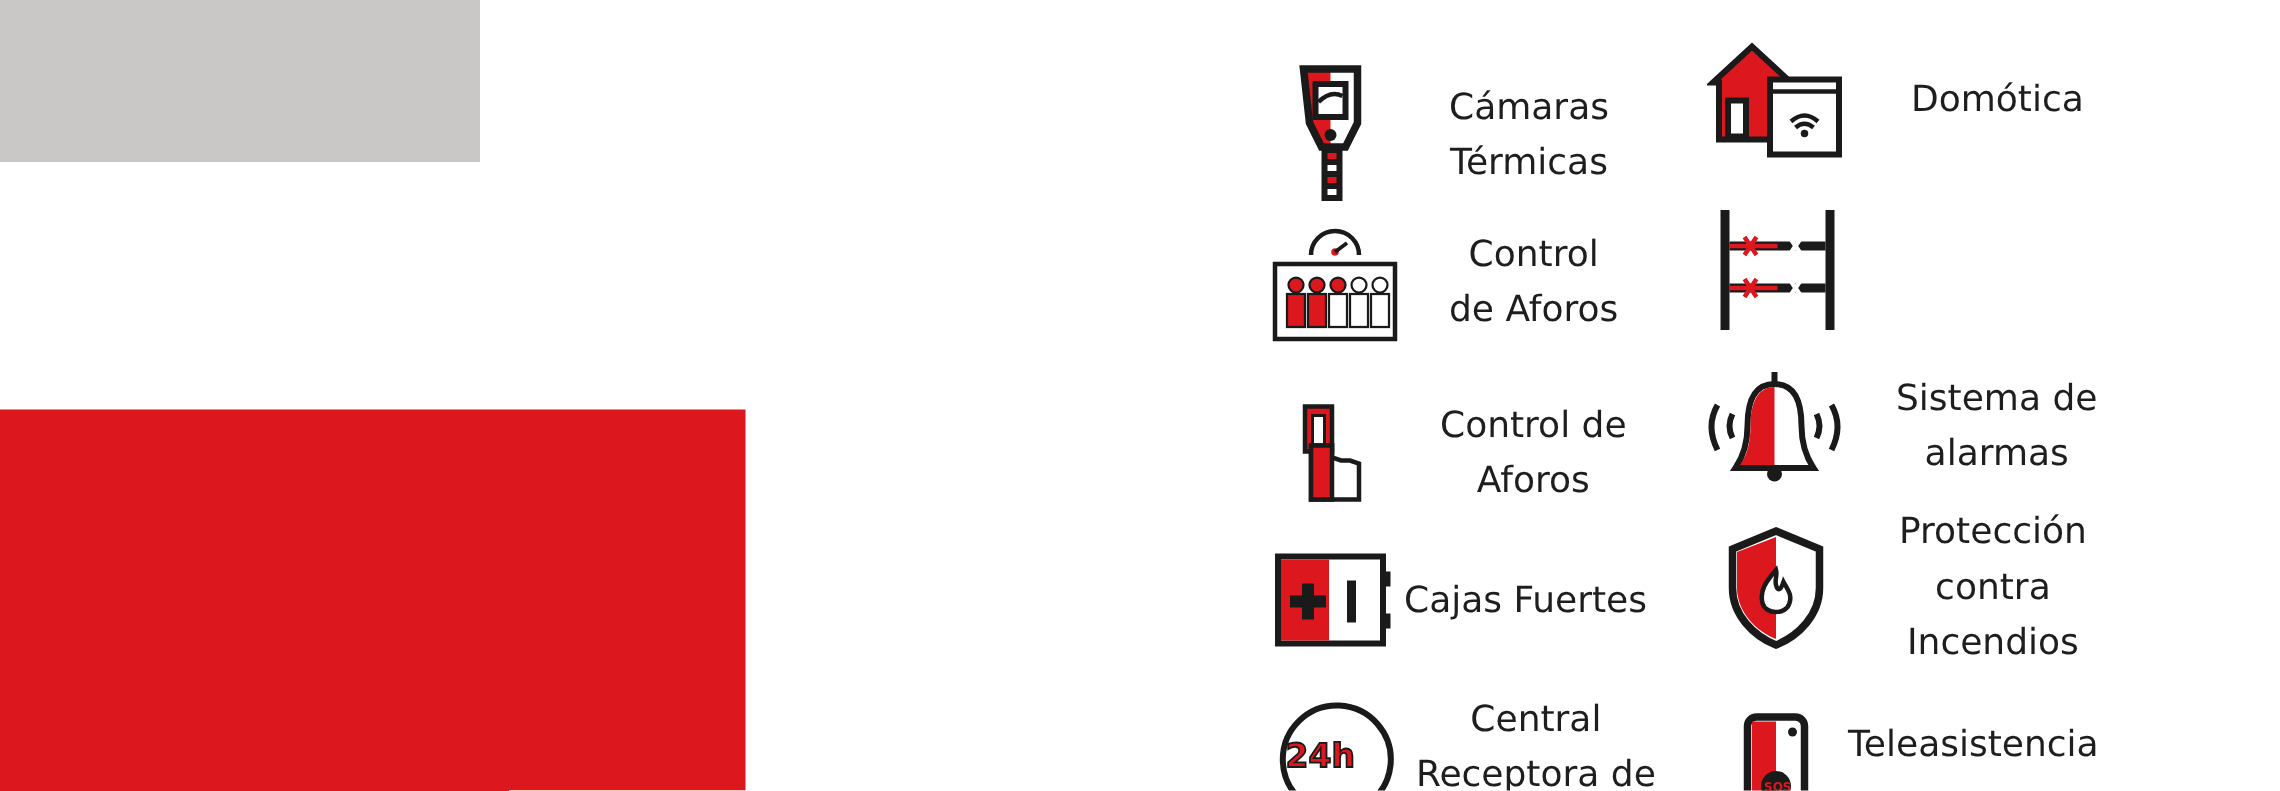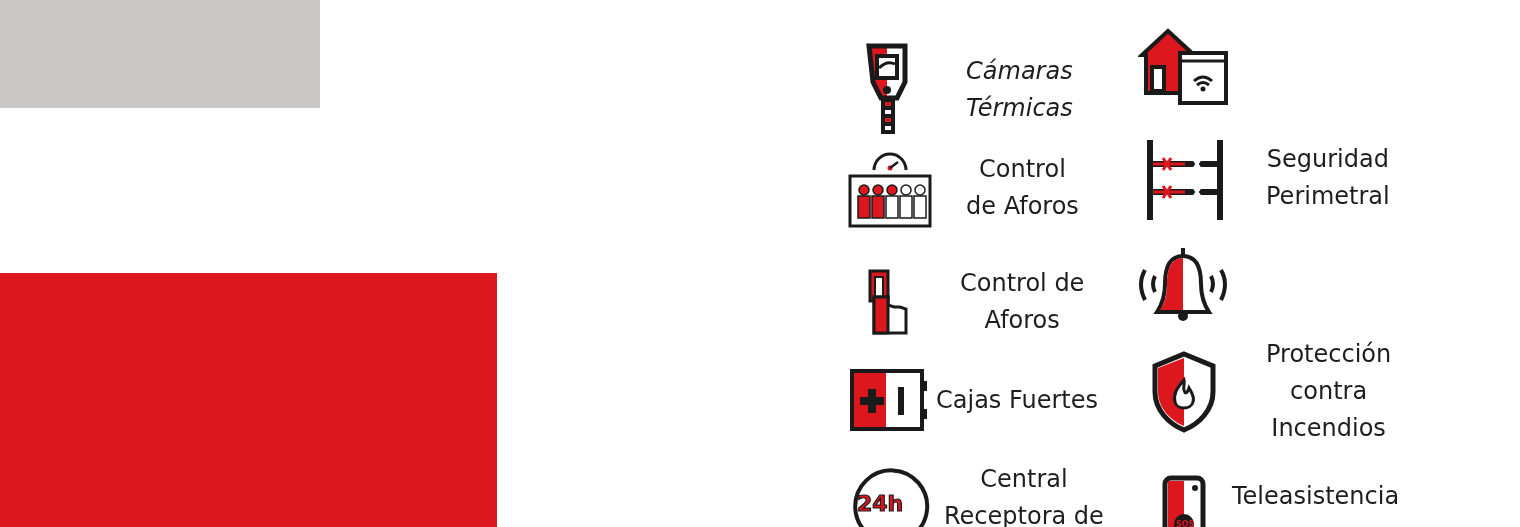--- a/index.html
+++ b/index.html
@@ -11,21 +11,21 @@
   .icon{width:86px;height:96px;display:flex;align-items:center;justify-content:center;}
   .icon svg{display:block;}
   .label{font-size:24px;line-height:37px;text-align:center;white-space:pre-line;color:#1e1e1e;}
 </style>
 </head>
 <body>
 
 <div class="block" id="gray-block"></div>
 <div class="block" id="red-block"></div>
 
-<div class="item" style="left:846px;top:42px;font-style:italic;">
+<div class="item" style="left:846px;top:42px;">
   <div class="icon">
     <svg width="60" height="96" viewBox="0 0 60 96">
       <path d="M10 4 H46 V40 L38 56 H22 L14 40 Z" fill="#dc171e"></path>
       <path d="M28 4 H46 V40 L38 56 H28 Z" fill="#fff"></path>
       <path d="M10 4 H46 V40 L38 56 H22 L14 40 Z" fill="none" stroke="#1a1a1a" stroke-width="5"></path>
       <rect x="18" y="14" width="20" height="22" fill="#fff" stroke="#1a1a1a" stroke-width="4"></rect>
       <path d="M20 26 Q28 18 36 22" stroke="#1a1a1a" stroke-width="3" fill="none"></path>
       <circle cx="28" cy="48" r="4" fill="#1a1a1a"></circle>
       <rect x="22" y="56" width="14" height="36" fill="#1a1a1a"></rect>
       <rect x="26" y="60" width="6" height="4" fill="#dc171e"></rect>
@@ -106,54 +106,55 @@
     <svg width="92" height="82" viewBox="0 0 92 82">
       <path d="M4 30 L30 6 L56 30 V68 H8 V30 Z" fill="#dc171e" stroke="#1a1a1a" stroke-width="4"></path>
       <rect x="14" y="42" width="12" height="24" fill="#fff" stroke="#1a1a1a" stroke-width="4"></rect>
       <rect x="42" y="28" width="46" height="50" fill="#fff" stroke="#1a1a1a" stroke-width="4"></rect>
       <line x1="42" y1="36" x2="88" y2="36" stroke="#1a1a1a" stroke-width="3"></line>
       <path d="M56 56 Q65 48 74 56" fill="none" stroke="#1a1a1a" stroke-width="3"></path>
       <path d="M59 60 Q65 55 71 60" fill="none" stroke="#1a1a1a" stroke-width="3"></path>
       <circle cx="65" cy="64" r="2.5" fill="#1a1a1a"></circle>
     </svg>
   </div>
+  <div class="label" style="margin-left:44px;">Domótica</div>
 </div>
 
 <div class="item" style="left:1138px;top:130px;">
   <div class="icon" style="width:92px;">
     <svg width="86" height="84" viewBox="0 0 86 84">
       <rect x="6" y="4" width="6" height="80" fill="#1a1a1a"></rect>
       <rect x="76" y="4" width="6" height="80" fill="#1a1a1a"></rect>
       <line x1="12" y1="28" x2="76" y2="28" stroke="#1a1a1a" stroke-width="6"></line>
       <line x1="12" y1="28" x2="44" y2="28" stroke="#dc171e" stroke-width="3"></line>
       <line x1="12" y1="56" x2="76" y2="56" stroke="#1a1a1a" stroke-width="6"></line>
       <line x1="12" y1="56" x2="44" y2="56" stroke="#dc171e" stroke-width="3"></line>
       <path d="M22 22 L30 34 M30 22 L22 34" stroke="#dc171e" stroke-width="3"></path>
       <path d="M52 22 L60 34 M60 22 L52 34" stroke="#fff" stroke-width="3"></path>
       <path d="M22 50 L30 62 M30 50 L22 62" stroke="#dc171e" stroke-width="3"></path>
       <path d="M52 50 L60 62 M60 50 L52 62" stroke="#fff" stroke-width="3"></path>
     </svg>
   </div>
-  <div class="label" style="margin-left:36px;">Seguridad
-Perimetral</div>
 </div>
 
 <div class="item" style="left:1130px;top:236px;">
   <div class="icon" style="width:106px;">
     <svg width="104" height="80" viewBox="0 0 104 80">
       <path d="M14 26 Q6 40 14 56" fill="none" stroke="#1a1a1a" stroke-width="4"></path>
       <path d="M24 32 Q20 40 24 48" fill="none" stroke="#1a1a1a" stroke-width="4"></path>
       <path d="M90 26 Q98 40 90 56" fill="none" stroke="#1a1a1a" stroke-width="4"></path>
       <path d="M80 32 Q84 40 80 48" fill="none" stroke="#1a1a1a" stroke-width="4"></path>
       <rect x="50" y="4" width="4" height="8" fill="#1a1a1a"></rect>
       <path d="M52 12 C38 12 34 24 34 40 C34 54 30 62 26 68 H78 C74 62 70 54 70 40 C70 24 66 12 52 12 Z" fill="#fff" stroke="#1a1a1a" stroke-width="4"></path>
       <path d="M52 14 C40 14 36 26 36 40 C36 54 32 62 29 66 H52 Z" fill="#dc171e"></path>
       <circle cx="52" cy="72" r="5" fill="#1a1a1a"></circle>
     </svg>
   </div>
+  <div class="label" style="margin-left:28px;">Sistema de
+alarmas</div>
 </div>
 
 <div class="item" style="left:1138px;top:336px;">
   <div class="icon" style="width:92px;">
     <svg width="70" height="84" viewBox="0 0 70 84">
       <path d="M35 4 L64 16 V42 C64 60 50 74 35 80 C20 74 6 60 6 42 V16 Z" fill="#fff" stroke="#1a1a1a" stroke-width="5"></path>
       <path d="M35 8 L9 18 V42 C9 58 22 71 35 76 Z" fill="#dc171e"></path>
       <path d="M35 30 C28 38 24 44 26 52 C28 60 42 60 44 52 C46 46 42 42 40 38 C38 44 36 44 35 40 C34 36 36 34 35 30 Z" fill="#fff" stroke="#1a1a1a" stroke-width="3"></path>
     </svg>
   </div>

